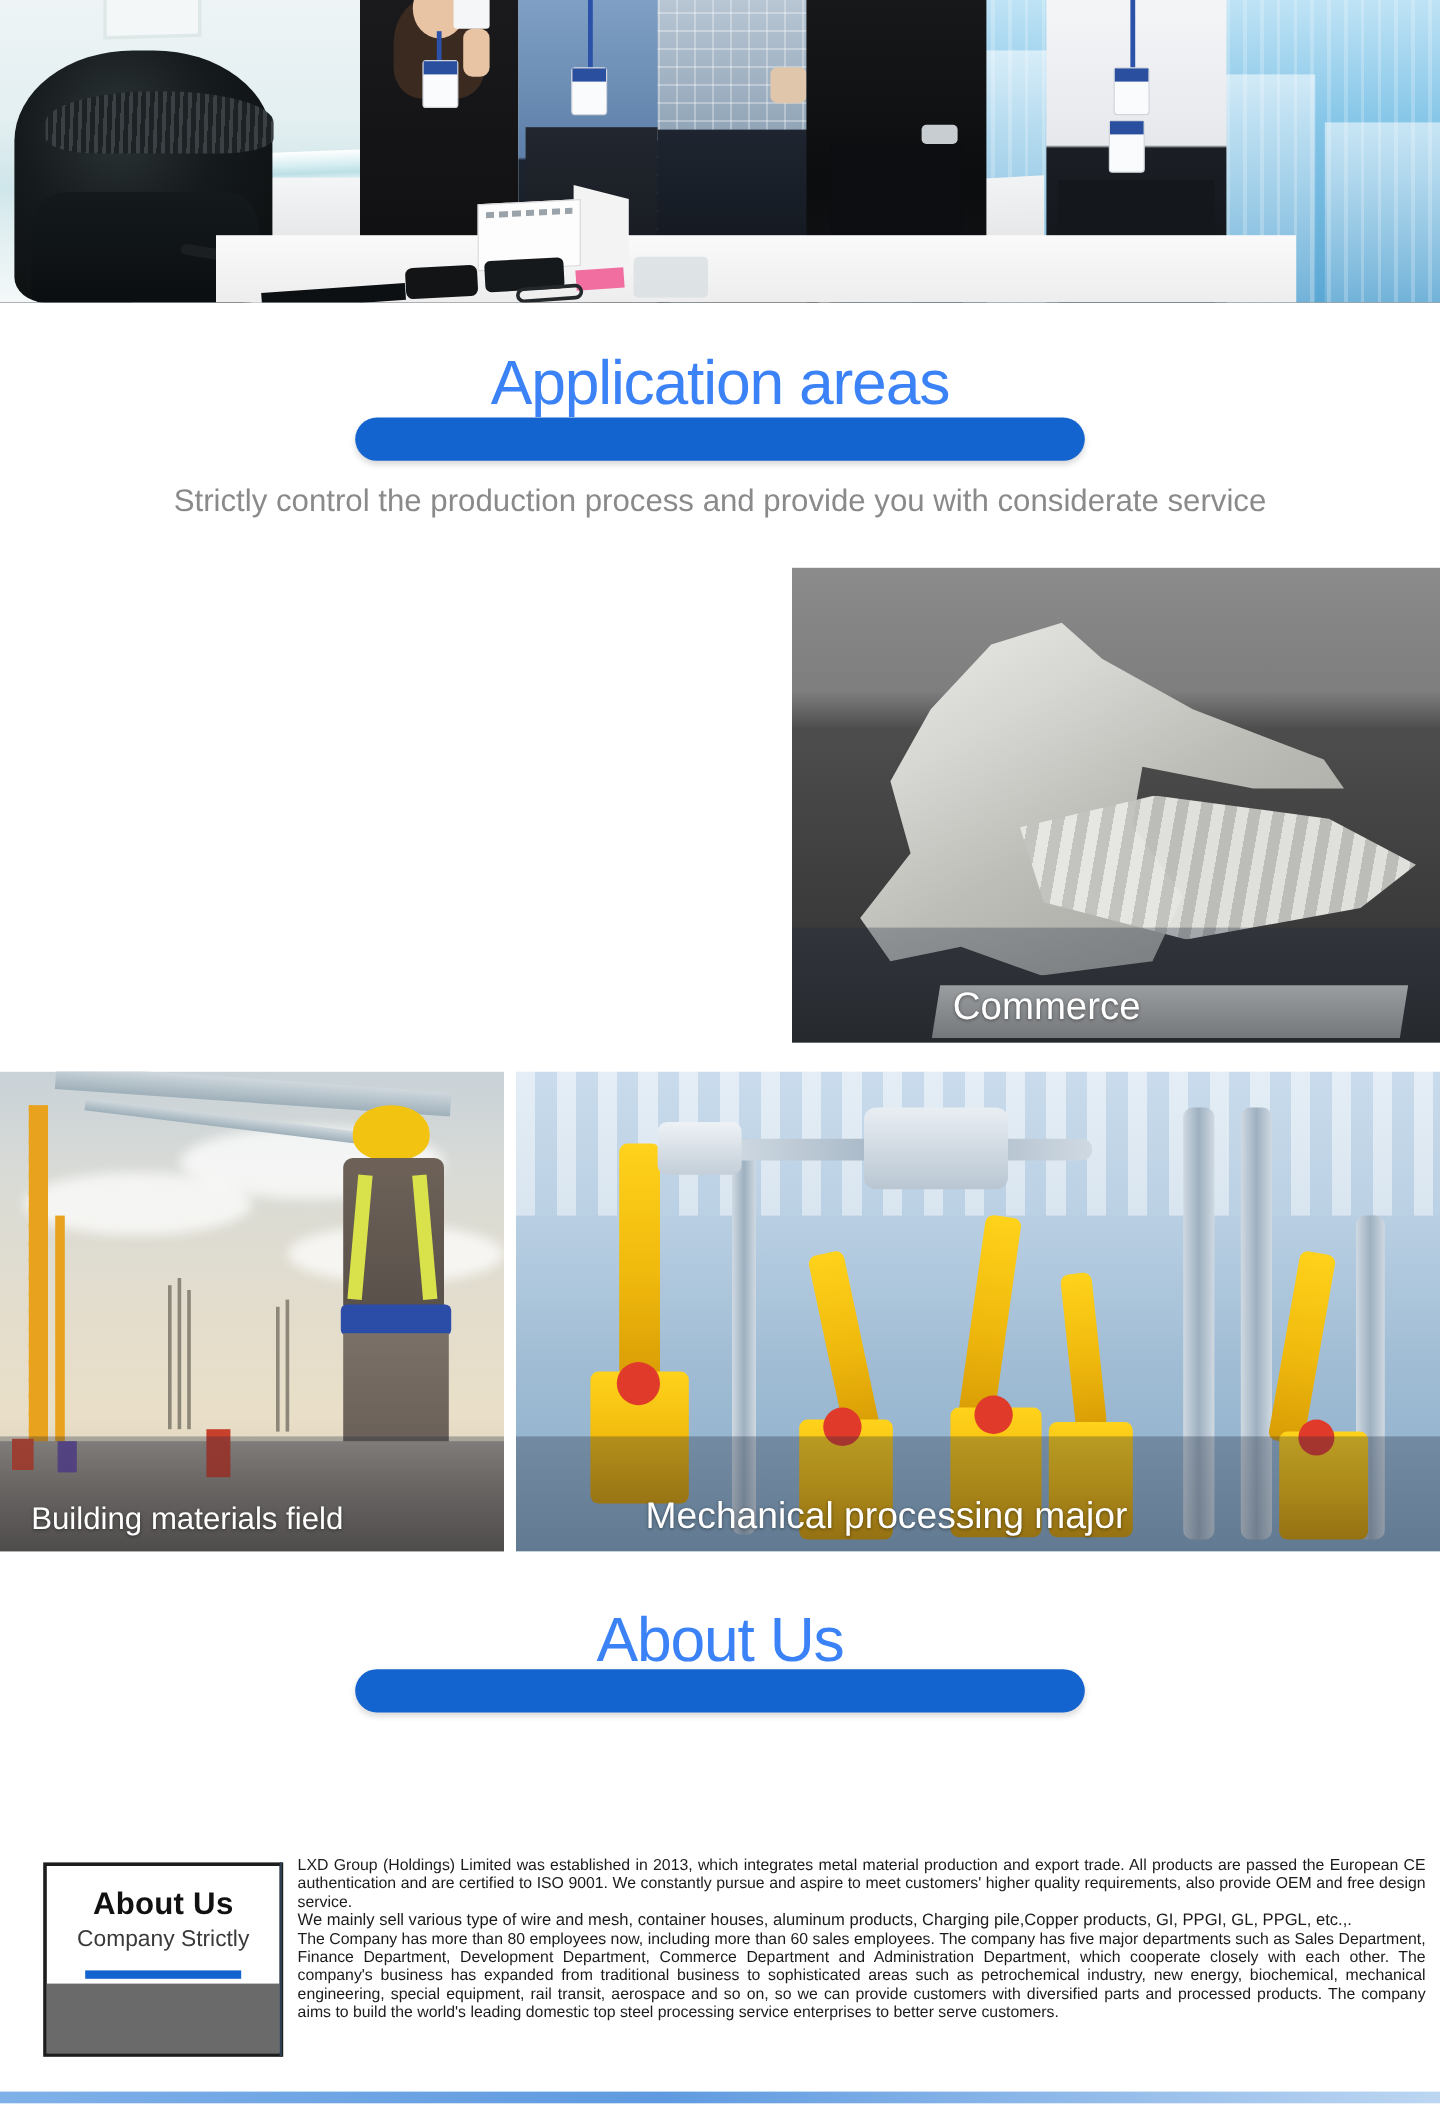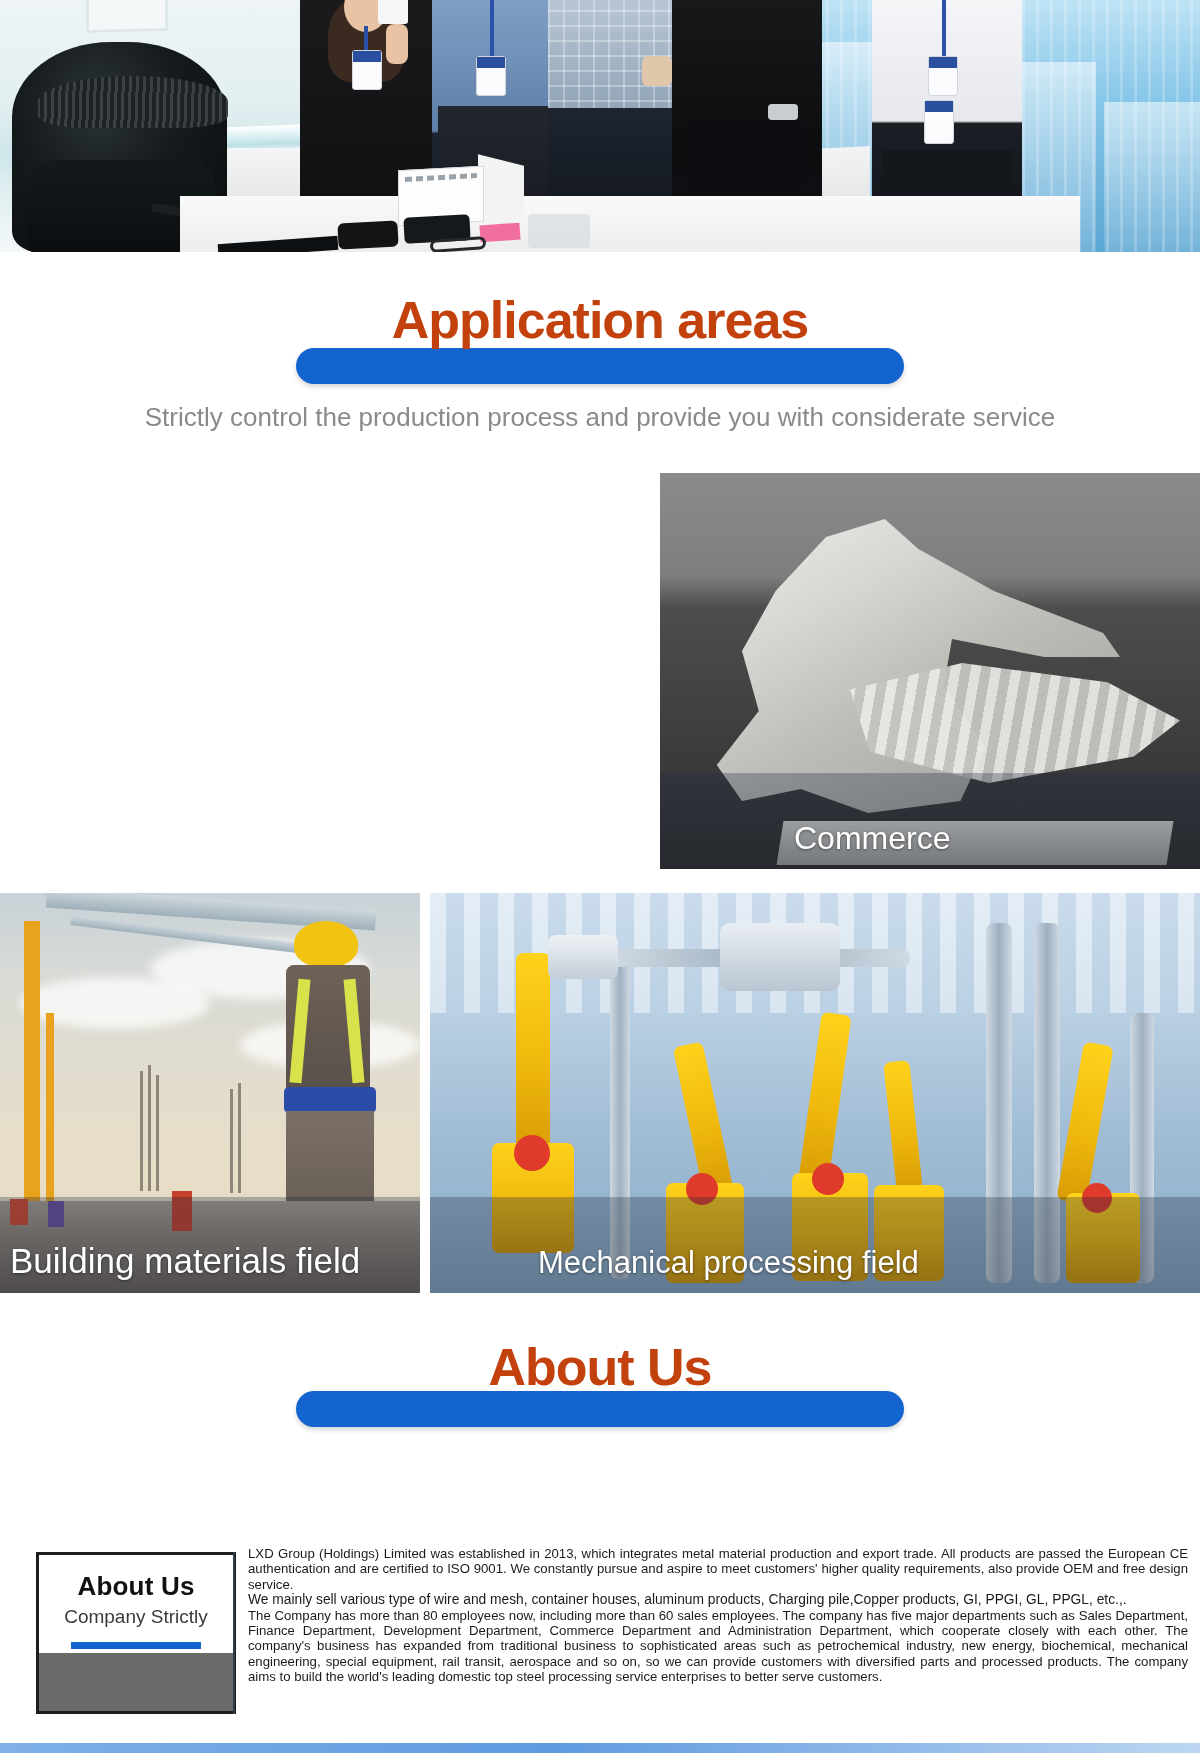--- a/index.html
+++ b/index.html
@@ -118,21 +118,21 @@
   
   .head-sec { position:relative; text-align:center; }
   .pill {
     position:absolute; left:50%; transform:translateX(-50%);
     background:#1464cf;
     border-radius:999px;
     box-shadow:0 3px 5px rgba(0,0,0,.16);
   }
   .sec-title {
     position:relative; z-index:2;
-    font-weight:bold; color:#c2410c;
+    font-weight:normal; color:#3b82f6;
     letter-spacing:-1px;
   }
   .sec-sub {
     color:#8a8a8a; text-align:center;
   }
 
   
   .tiles { position:relative; width:1200px; }
   .tile {
     position:absolute; overflow:hidden;
@@ -349,21 +349,21 @@
       <div style="position:absolute;left:28px;top:166px;width:92px;height:26px;background:#2b4da8;border-radius:5px;"></div>
       <div style="position:absolute;left:30px;top:190px;width:88px;height:150px;background:linear-gradient(180deg,#7b7067,#5e564f);"></div>
     </div>
 
     <div class="ground"></div>
     <div style="position:absolute;left:10px;bottom:68px;width:18px;height:26px;background:#d24a2e;"></div>
     <div style="position:absolute;left:48px;bottom:66px;width:16px;height:26px;background:#6b4fa0;"></div>
     <div style="position:absolute;left:172px;bottom:62px;width:20px;height:40px;background:#c6402c;"></div>
 
     <div class="tile-shade"></div>
-    <div class="tile-label" style="left:10px;font-size:35px;">Building materials field</div>
+    <div class="tile-label" style="left:26px;font-size:26px;">Building materials field</div>
   </div>
 
   <div class="tile" style="left:430px;top:420px;width:770px;height:400px;">
     <div class="t4-bg"></div>
     <div class="ceil"></div>
 
     <div class="pipe" style="left:180px;top:56px;width:20px;height:330px;"></div>
     <div class="pipe" style="left:556px;top:30px;width:26px;height:360px;"></div>
     <div class="pipe" style="left:604px;top:30px;width:26px;height:360px;"></div>
     <div class="pipe" style="left:700px;top:120px;width:24px;height:270px;"></div>
@@ -385,21 +385,21 @@
     <div class="robot" style="left:444px;top:292px;width:70px;height:96px;"></div>
 
     <div class="robot" style="left:640px;top:150px;width:30px;height:160px;transform:rotate(10deg);"></div>
     <div class="robot" style="left:636px;top:300px;width:74px;height:90px;"></div>
     <div class="robot-j" style="left:652px;top:290px;width:30px;height:30px;"></div>
 
     <div style="position:absolute;left:290px;top:30px;width:120px;height:68px;background:linear-gradient(180deg,#e9eef3,#b9c6d2);border-radius:10px;"></div>
     <div style="position:absolute;left:118px;top:42px;width:70px;height:44px;background:linear-gradient(180deg,#eef2f6,#c3ced8);border-radius:8px;"></div>
 
     <div class="tile-shade"></div>
-    <div class="tile-label" style="left:108px;font-size:31px;">Mechanical processing field</div>
+    <div class="tile-label" style="left:108px;font-size:31px;">Mechanical processing major</div>
   </div>
 </div>
 
 <div class="head-sec" style="height:118px;margin-top:10px;">
   <div class="pill" style="top:68px;width:608px;height:36px;"></div>
   <div class="sec-title" style="padding-top:14px;font-size:52px;">About Us</div>
 </div>
 
 <div class="about-wrap">
 

